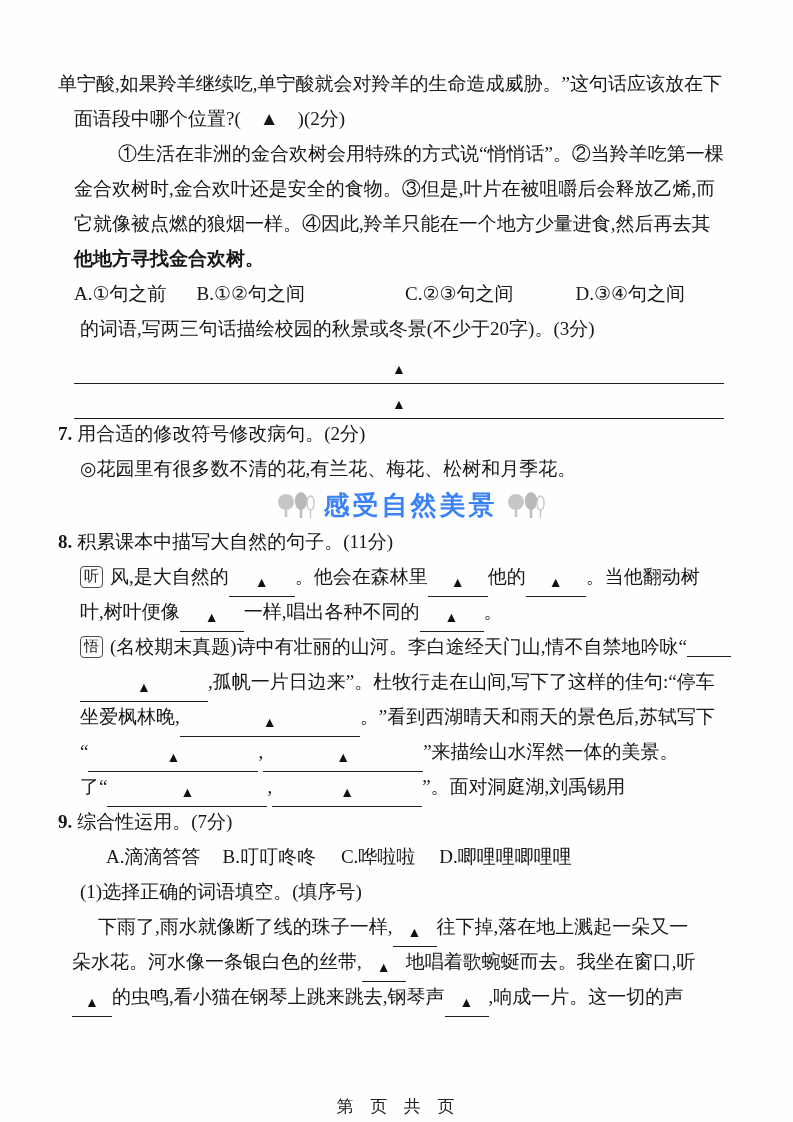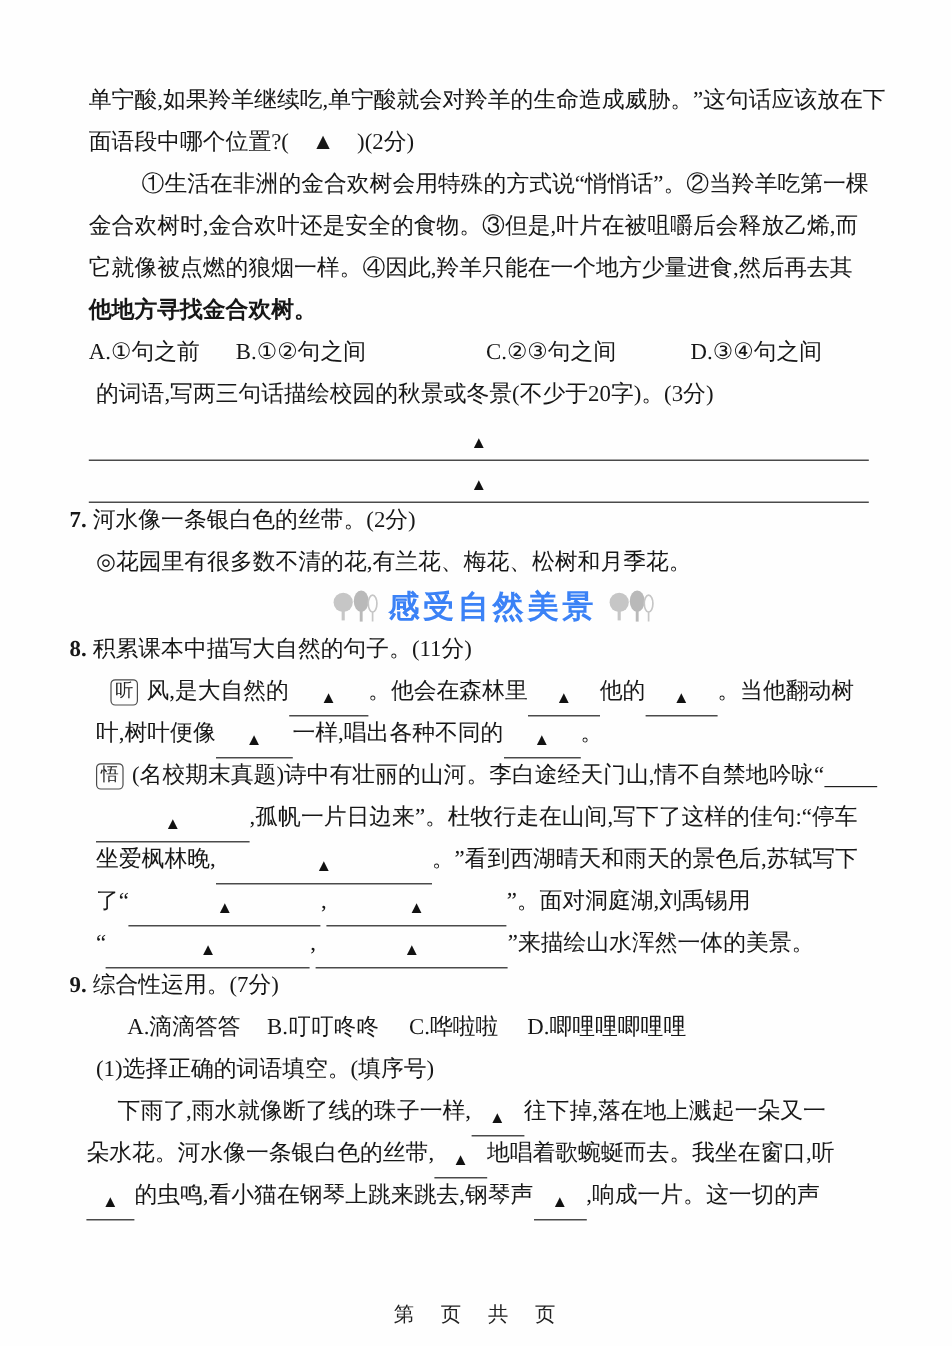--- a/index.html
+++ b/index.html
@@ -46,50 +46,50 @@
   .divider{
     display:flex;align-items:center;justify-content:center;
     gap:9px;height:38px;margin:0;
   }
   .divider-title{
     font-family:"Liberation Sans","DejaVu Sans",sans-serif;
     font-weight:700;font-size:26px;letter-spacing:3px;color:#3b82f6;
   }
   .trees{display:inline-flex;align-items:flex-end;}
   .footer{
-    position:absolute;left:0;bottom:15px;width:100%;
+    position:absolute;left:0;bottom:4px;width:100%;
     text-align:center;font-size:17px;color:#222;
     word-spacing:8px;letter-spacing:2px;
-    font-family:Liberation Mono, monospace;
+    font-family:Liberation Sans, sans-serif;
   }
 </style>
 </head>
 <body>
 
 <div class="sheet">
   <div class="content">
 
     <div>
-        <div class="tline" style="margin-left: 16px;"><span class="txt">单宁酸,如果羚羊继续吃,单宁酸就会对羚羊的生命造成威胁。”这句话应该放在下</span></div>
+        <div class="tline" style=""><span class="txt">单宁酸,如果羚羊继续吃,单宁酸就会对羚羊的生命造成威胁。”这句话应该放在下</span></div>
         <div class="tline" style="margin-left: 16px;"><span class="txt">面语段中哪个位置?(　▲　)(2分)</span></div>
         <div class="tline" style="margin-left: 60px;"><span class="txt">①生活在非洲的金合欢树会用特殊的方式说“悄悄话”。②当羚羊吃第一棵</span></div>
         <div class="tline" style="margin-left: 16px;"><span class="txt">金合欢树时,金合欢叶还是安全的食物。③但是,叶片在被咀嚼后会释放乙烯,而</span></div>
         <div class="tline" style="margin-left: 16px;"><span class="txt">它就像被点燃的狼烟一样。④因此,羚羊只能在一个地方少量进食,然后再去其</span></div>
         <div class="tline" style="margin-left: 16px; font-weight: bold;"><span class="txt">他地方寻找金合欢树。</span></div>
         <div class="tline" style="margin-left: 16px;"><span class="txt">A.①句之前</span><span class="spacer" style="width: 30px;"></span><span class="txt">B.①②句之间</span><span class="spacer" style="width: 100px;"></span><span class="txt">C.②③句之间</span><span class="spacer" style="width: 62px;"></span><span class="txt">D.③④句之间</span></div>
       </div>
 
     <div>
         <div class="tline" style="margin-left: 22px;"><span class="txt">的词语,写两三句话描绘校园的秋景或冬景(不少于20字)。(3分)</span></div>
         <div class="tline" style="margin-left: 16px;"><span class="blank" style="width: 650px;">▲</span></div>
         <div class="tline" style="margin-left: 16px;"><span class="blank" style="width: 650px;">▲</span></div>
       </div>
 
     <div>
-        <div class="tline"><span class="txt qnum">7.</span><span class="txt">河水像一条银白色的丝带。(2分)</span></div>
+        <div class="tline"><span class="txt qnum">7.</span><span class="txt">用合适的修改符号修改病句。(2分)</span></div>
         <div class="tline" style="margin-left: 22px;"><span class="txt">◎花园里有很多数不清的花,有兰花、梅花、松树和月季花。</span></div>
       </div>
 
     <div class="divider">
       <span class="trees">
         <svg width="38" height="28" viewBox="0 0 38 28" aria-hidden="true">
           <g fill="#c6c6c6">
             <circle cx="9" cy="11" r="8"></circle>
             <rect x="7.7" y="17" width="2.6" height="9"></rect>
           </g>
@@ -117,27 +117,27 @@
           <g fill="none" stroke="#c6c6c6" stroke-width="1.4">
             <ellipse cx="33.5" cy="12" rx="3.6" ry="7"></ellipse>
             <line x1="33.5" y1="19" x2="33.5" y2="27"></line>
           </g>
         </svg>
       </span>
     </div>
 
     <div>
         <div class="tline"><span class="txt qnum">8.</span><span class="txt">积累课本中描写大自然的句子。(11分)</span></div>
-        <div class="tline" style="margin-left: 34px;"><span class="badge">听</span><span class="txt">风,是大自然的</span><span class="blank" style="width: 66px;">▲</span><span class="txt">。他会在森林里</span><span class="blank" style="width: 60px;">▲</span><span class="txt">他的</span><span class="blank" style="width: 60px;">▲</span><span class="txt">。当他翻动树</span></div>
+        <div class="tline" style="margin-left: 22px;"><span class="badge">听</span><span class="txt">风,是大自然的</span><span class="blank" style="width: 66px;">▲</span><span class="txt">。他会在森林里</span><span class="blank" style="width: 60px;">▲</span><span class="txt">他的</span><span class="blank" style="width: 60px;">▲</span><span class="txt">。当他翻动树</span></div>
         <div class="tline" style="margin-left: 22px;"><span class="txt">叶,树叶便像</span><span class="blank" style="width: 64px;">▲</span><span class="txt">一样,唱出各种不同的</span><span class="blank" style="width: 64px;">▲</span><span class="txt">。</span></div>
         <div class="tline" style="margin-left: 22px;"><span class="badge">悟</span><span class="txt">(名校期末真题)诗中有壮丽的山河。李白途经天门山,情不自禁地吟咏“</span><span class="blank" style="width: 44px;"></span></div>
         <div class="tline" style="margin-left: 22px;"><span class="blank" style="width: 128px;">▲</span><span class="txt">,孤帆一片日边来”。杜牧行走在山间,写下了这样的佳句:“停车</span></div>
         <div class="tline" style="margin-left: 22px; text-decoration: underline;"><span class="txt">坐爱枫林晚,</span><span class="blank" style="width: 180px;">▲</span><span class="txt">。”看到西湖晴天和雨天的景色后,苏轼写下</span></div>
+        <div class="tline" style="margin-left: 22px;"><span class="txt">“</span><span class="blank" style="width: 170px;">▲</span><span class="txt">,</span><span class="blank" style="width: 160px;">▲</span><span class="txt">”来描绘山水浑然一体的美景。</span></div>
         <div class="tline" style="margin-left: 22px;"><span class="txt">了“</span><span class="blank" style="width: 160px;">▲</span><span class="txt">,</span><span class="blank" style="width: 150px;">▲</span><span class="txt">”。面对洞庭湖,刘禹锡用</span></div>
-        <div class="tline" style="margin-left: 22px;"><span class="txt">“</span><span class="blank" style="width: 170px;">▲</span><span class="txt">,</span><span class="blank" style="width: 160px;">▲</span><span class="txt">”来描绘山水浑然一体的美景。</span></div>
       </div>
 
     <div>
         <div class="tline"><span class="txt qnum">9.</span><span class="txt">综合性运用。(7分)</span></div>
         <div class="tline" style="margin-left: 48px;"><span class="txt">A.滴滴答答</span><span class="spacer" style="width: 22px;"></span><span class="txt">B.叮叮咚咚</span><span class="spacer" style="width: 25px;"></span><span class="txt">C.哗啦啦</span><span class="spacer" style="width: 24px;"></span><span class="txt">D.唧哩哩唧哩哩</span></div>
         <div class="tline" style="margin-left: 22px;"><span class="txt">(1)选择正确的词语填空。(填序号)</span></div>
         <div class="tline" style="margin-left: 40px;"><span class="txt">下雨了,雨水就像断了线的珠子一样,</span><span class="blank" style="width: 44px;">▲</span><span class="txt">往下掉,落在地上溅起一朵又一</span></div>
         <div class="tline" style="margin-left: 14px;"><span class="txt">朵水花。河水像一条银白色的丝带,</span><span class="blank" style="width: 44px;">▲</span><span class="txt">地唱着歌蜿蜒而去。我坐在窗口,听</span></div>
         <div class="tline" style="margin-left: 14px;"><span class="blank" style="width: 40px;">▲</span><span class="txt">的虫鸣,看小猫在钢琴上跳来跳去,钢琴声</span><span class="blank" style="width: 44px;">▲</span><span class="txt">,响成一片。这一切的声</span></div>
       </div>

